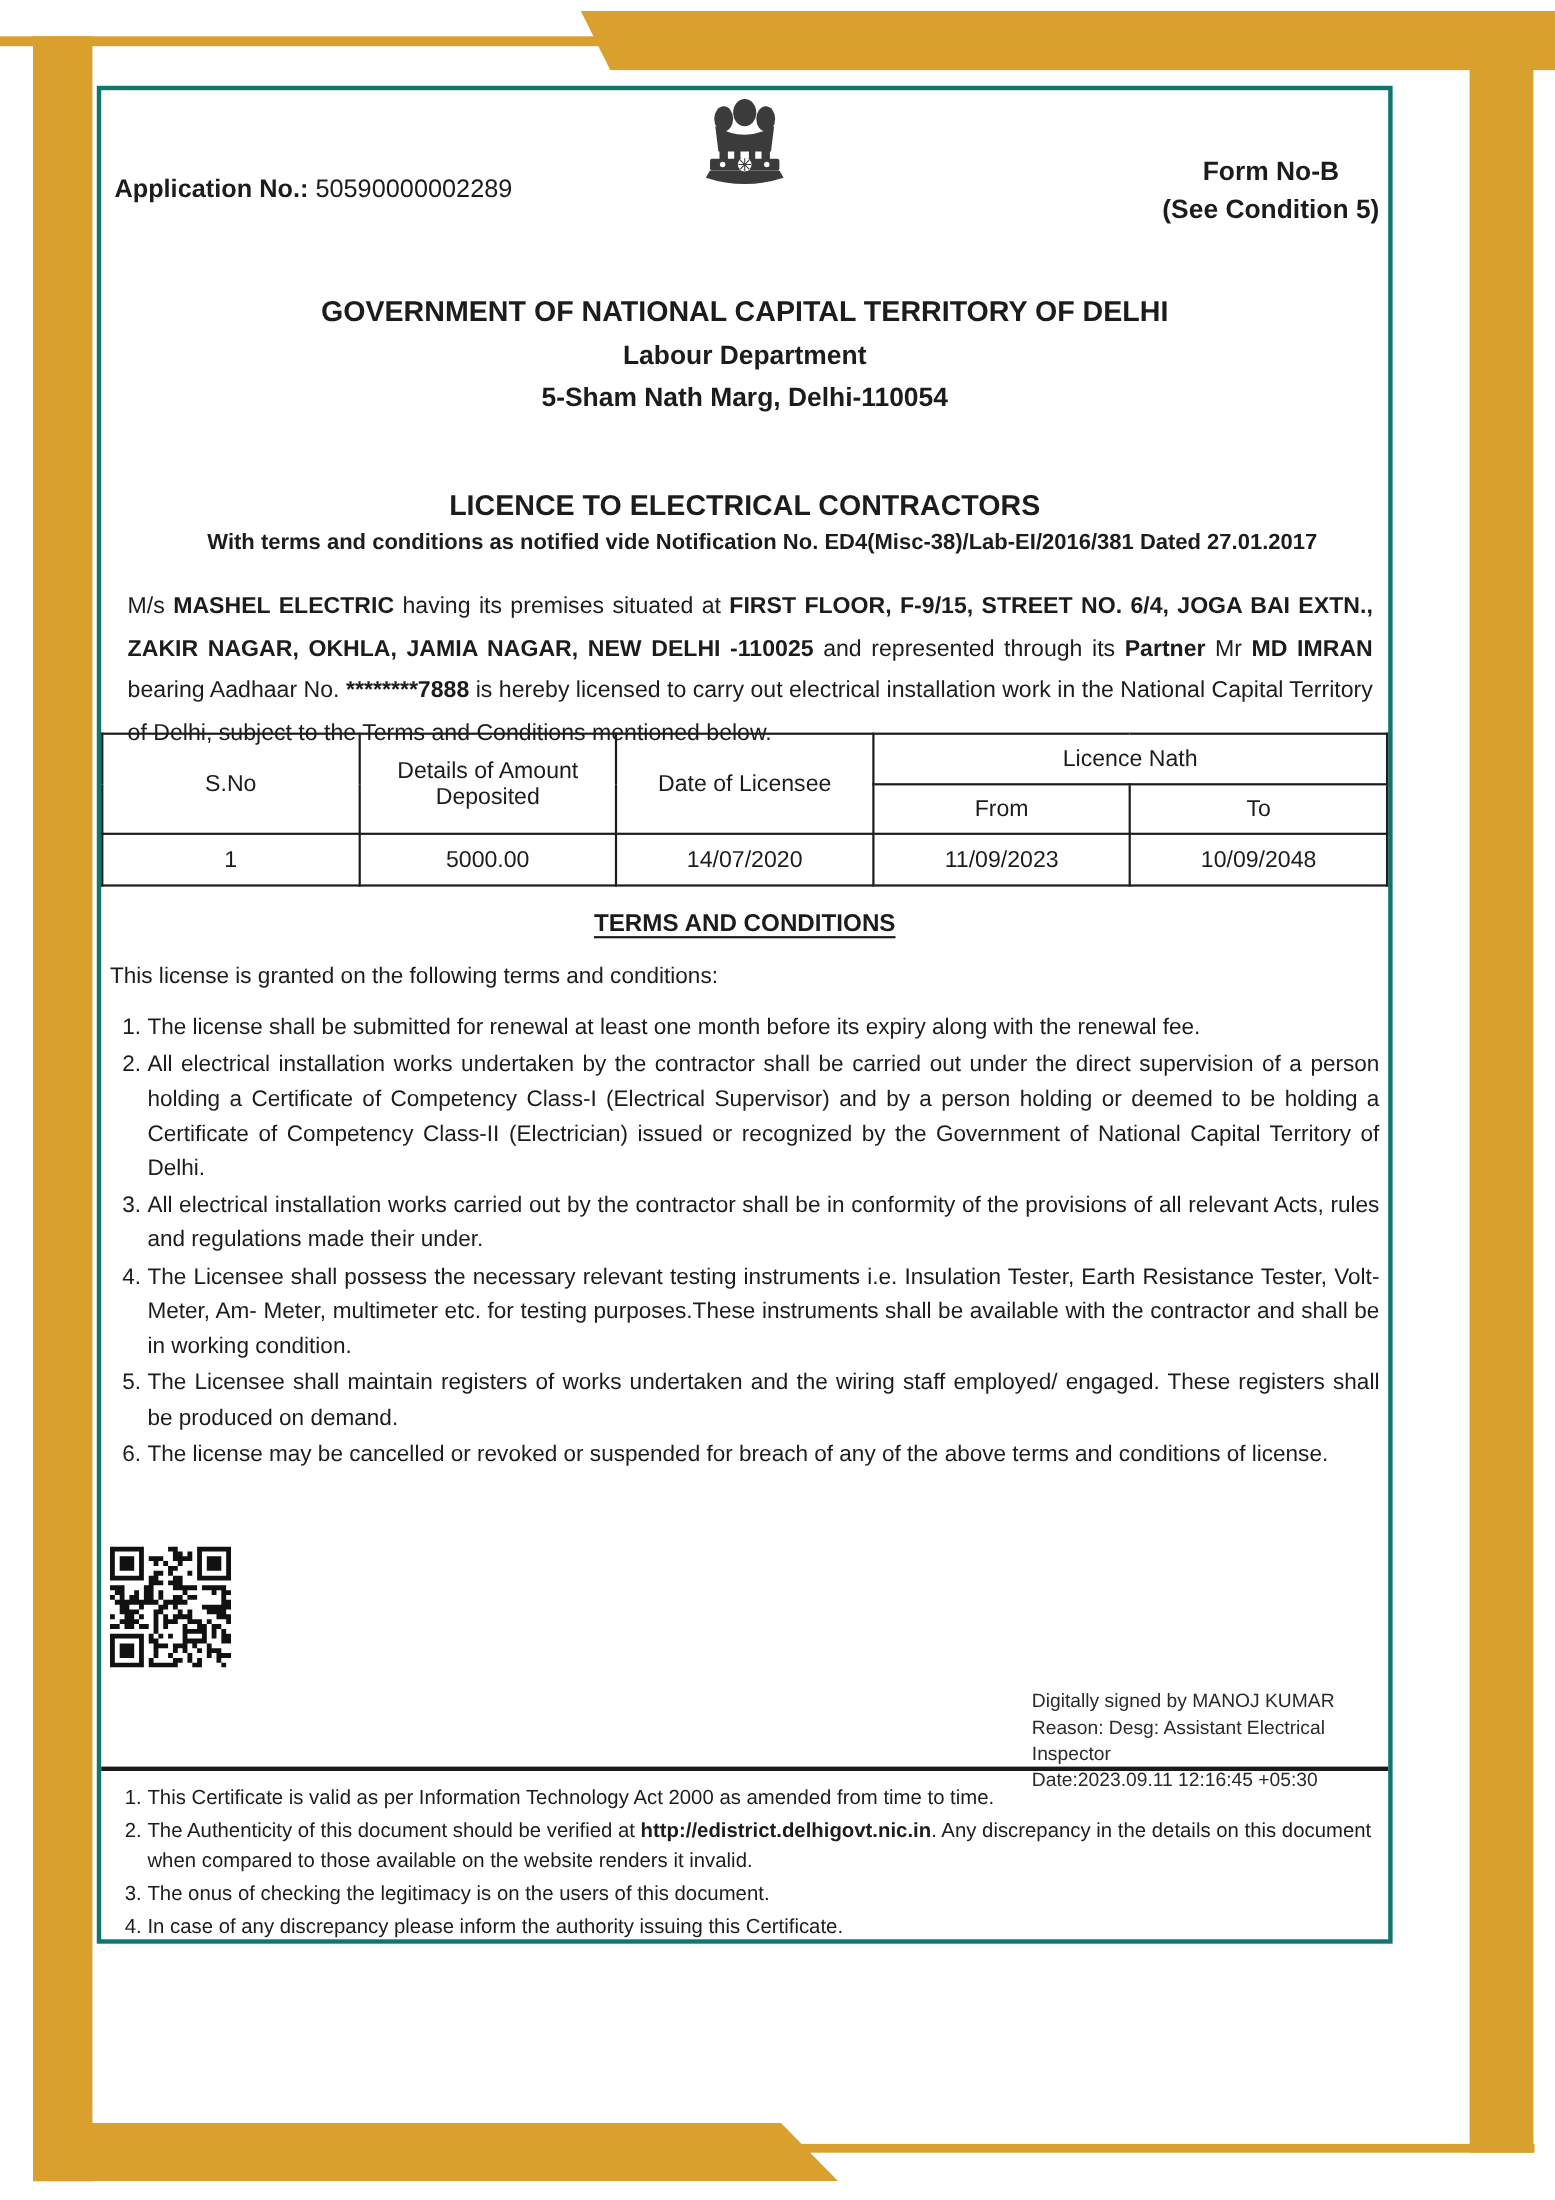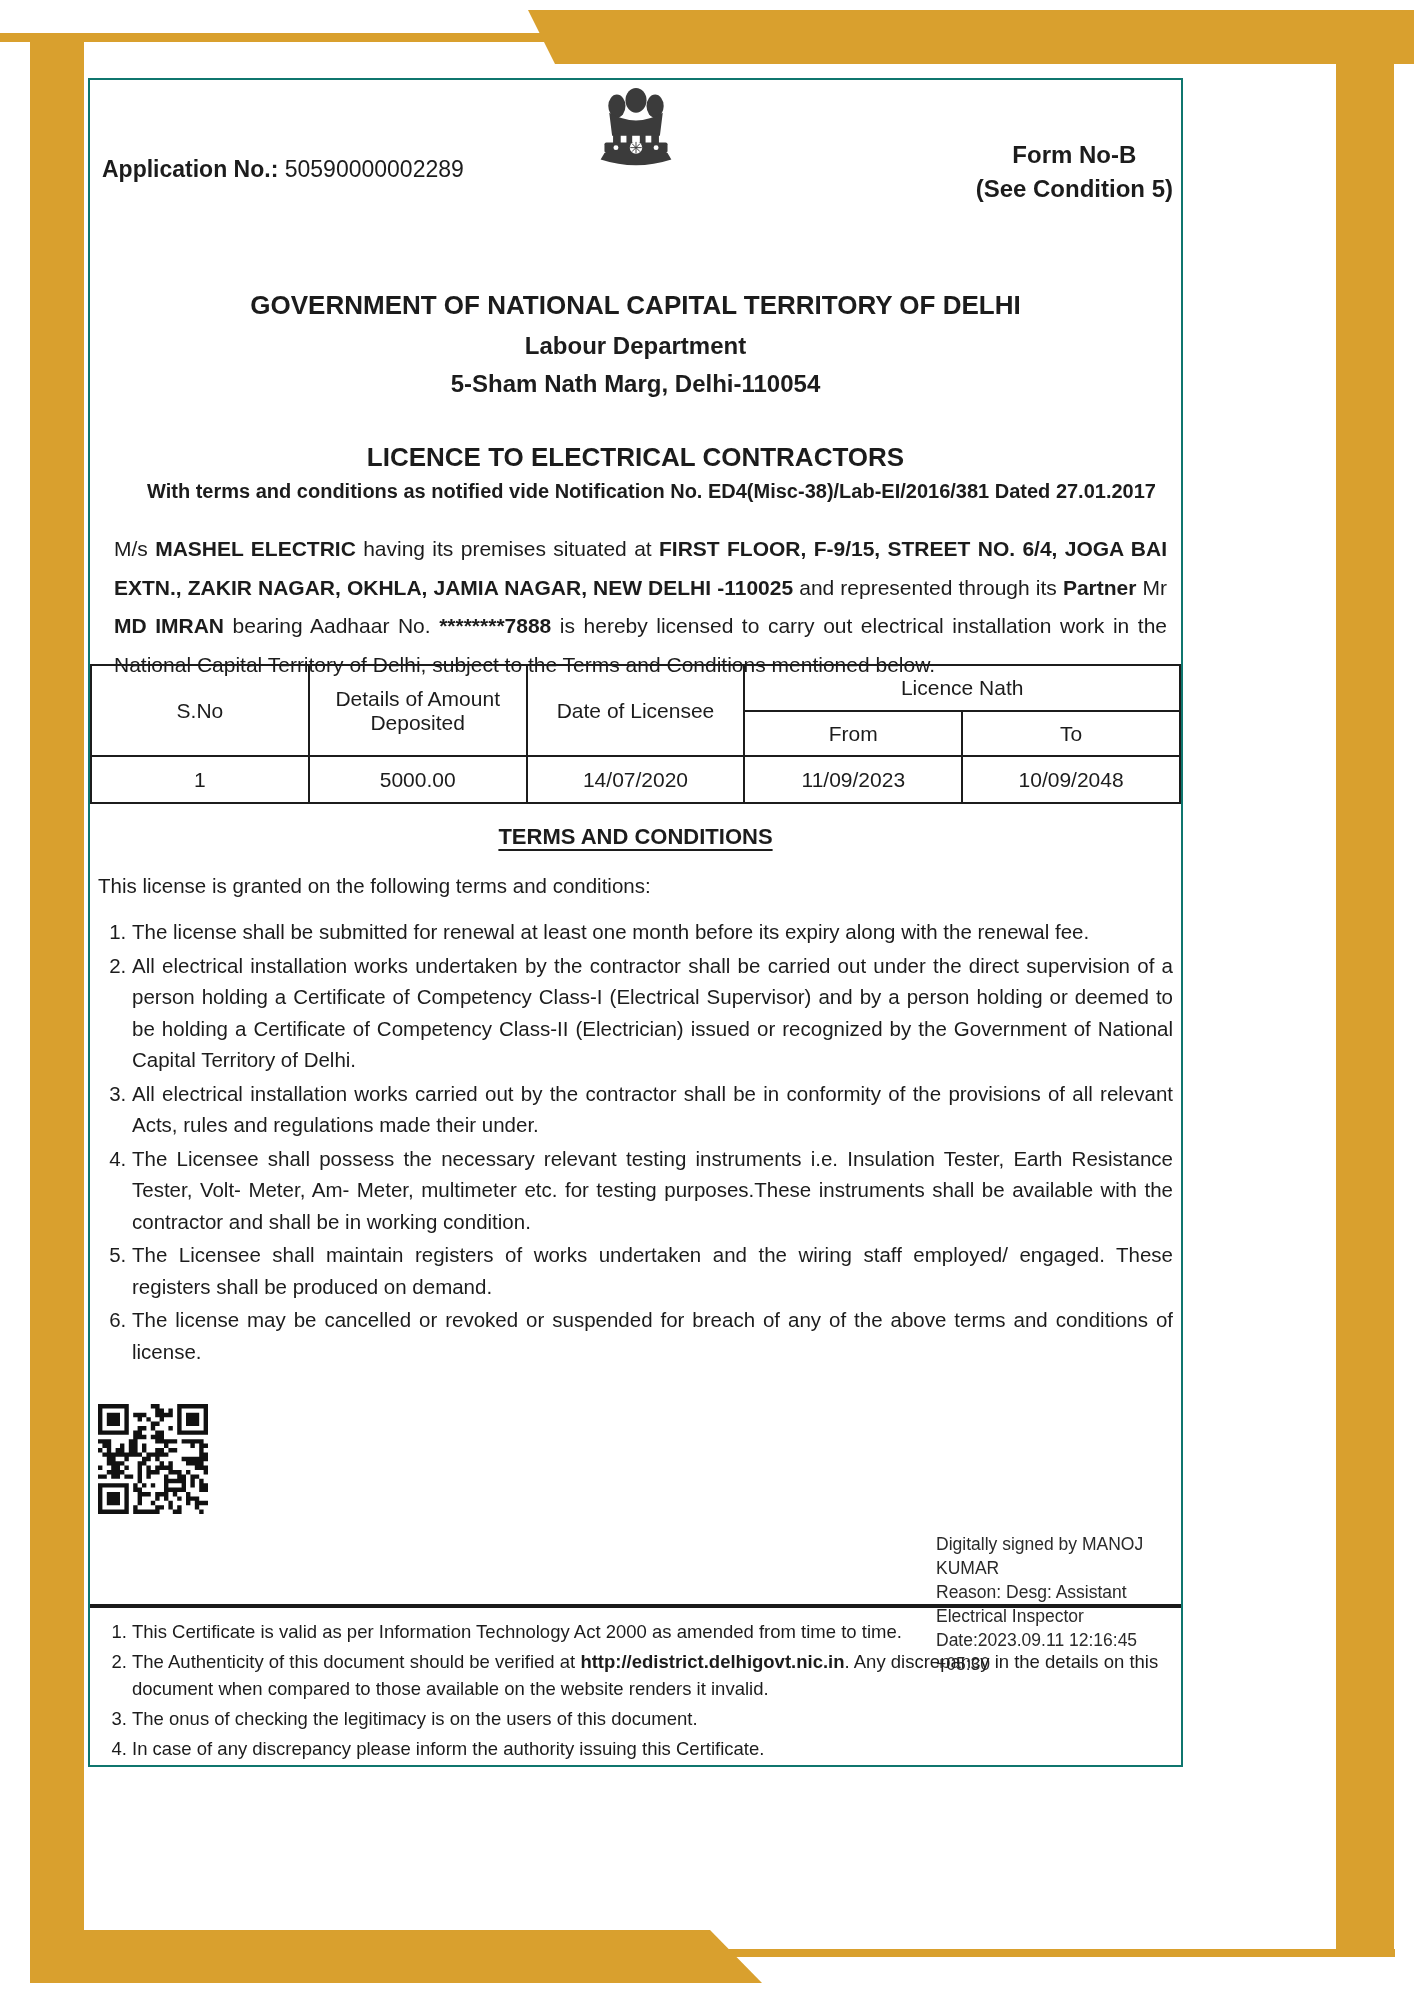--- a/index.html
+++ b/index.html
@@ -11,34 +11,34 @@
   .frame-top-strip{left:0;top:33px;width:545px;height:9px;}
   .frame-top-right{left:528px;top:10px;width:886px;height:54px;
                    clip-path:polygon(0 0,100% 0,100% 100%,27px 100%);}
   .frame-right-band{left:1336px;top:10px;width:58px;height:1947px;}
   .frame-left-band{left:30px;top:33px;width:54px;height:1950px;}
   .frame-bottom-strip{left:700px;top:1949px;width:695px;height:8px;}
   .frame-bottom-left{left:30px;top:1930px;width:732px;height:53px;
                      clip-path:polygon(0 0,680px 0,100% 100%,0 100%);}
 
   
-  .page-box{position:absolute;left:88px;top:78px;width:1095px;height:1689px;
-            border:2px solid #0f766e;box-sizing:border-box;background:#fff;}
+  .page-box{position:absolute;left:88px;top:78px;width:1178px;height:1689px;
+            border:4px solid #0f766e;box-sizing:border-box;background:#fff;}
 
   .abs{position:absolute;}
   .app-line{left:12px;top:76px;font-size:23px;}
   .app-line .lbl{font-weight:bold;}
 
   .emblem-wrap{left:0;right:0;top:6px;text-align:center;}
   .emblem-wrap svg{display:block;margin:0 auto;}
   .emblem-caption{font-family:"DejaVu Sans",sans-serif;font-size:13px;margin-top:1px;color:#222;}
 
   .form-no{right:8px;top:58px;text-align:center;font-weight:bold;font-size:24px;line-height:34px;margin-left:29px;}
 
-  .gov-line{left:0;right:0;text-align:center;font-weight:bold;margin-top:24px;}
+  .gov-line{left:0;right:0;text-align:center;font-weight:bold;}
   .gov1{top:186px;font-size:26px;}
   .gov2{top:228px;font-size:24px;}
   .gov3{top:266px;font-size:24px;}
 
   .lic-title{left:0;right:0;top:362px;text-align:center;font-weight:bold;font-size:26px;}
   .lic-subtitle{left:0;right:0;top:400px;text-align:center;font-weight:bold;font-size:20px;padding-left:32px;}
 
   .intro-para{left:24px;right:14px;top:450px;font-size:21px;line-height:38.5px;
               text-align:justify;margin:0;}
 

